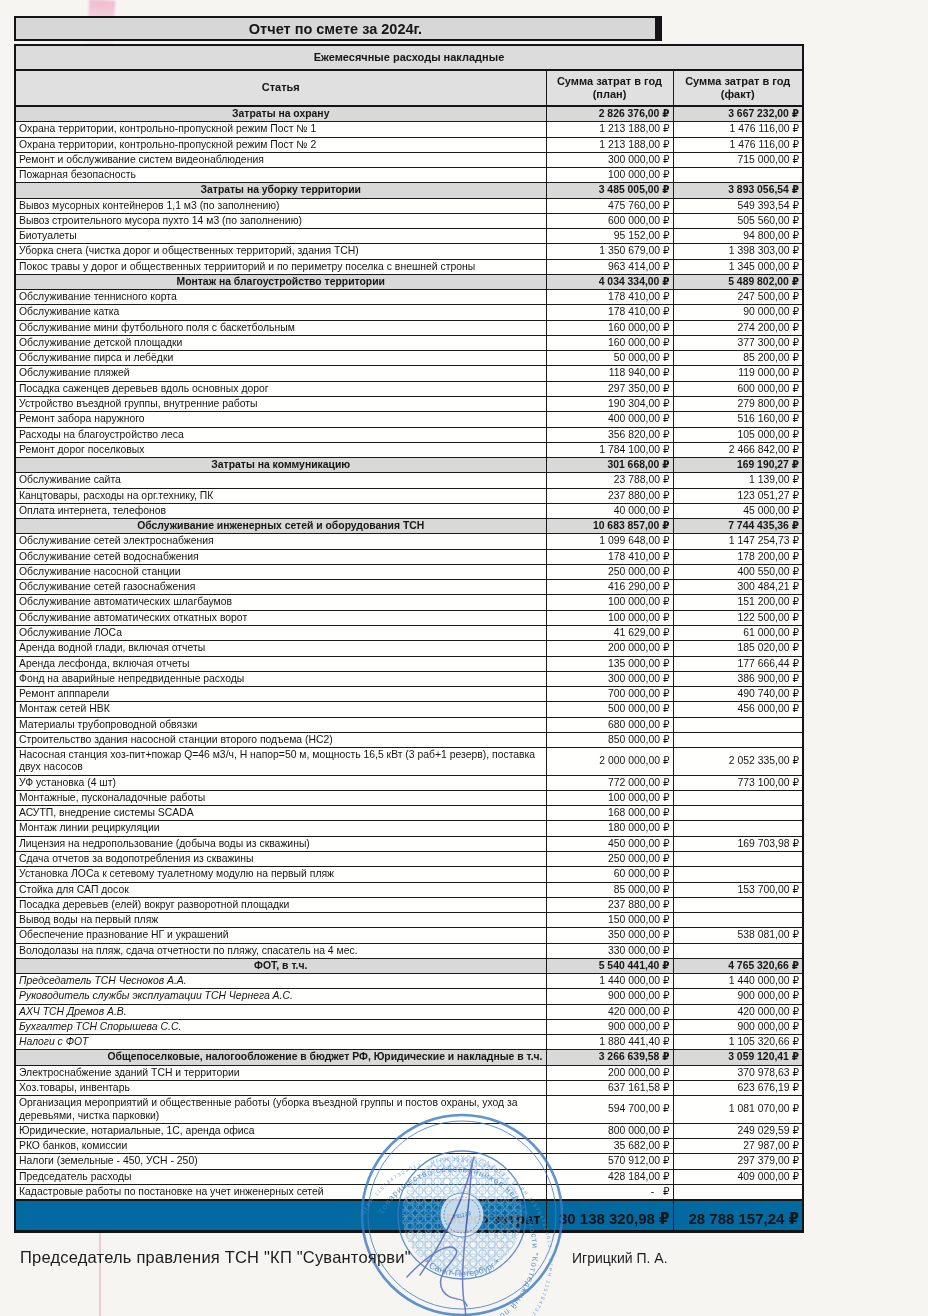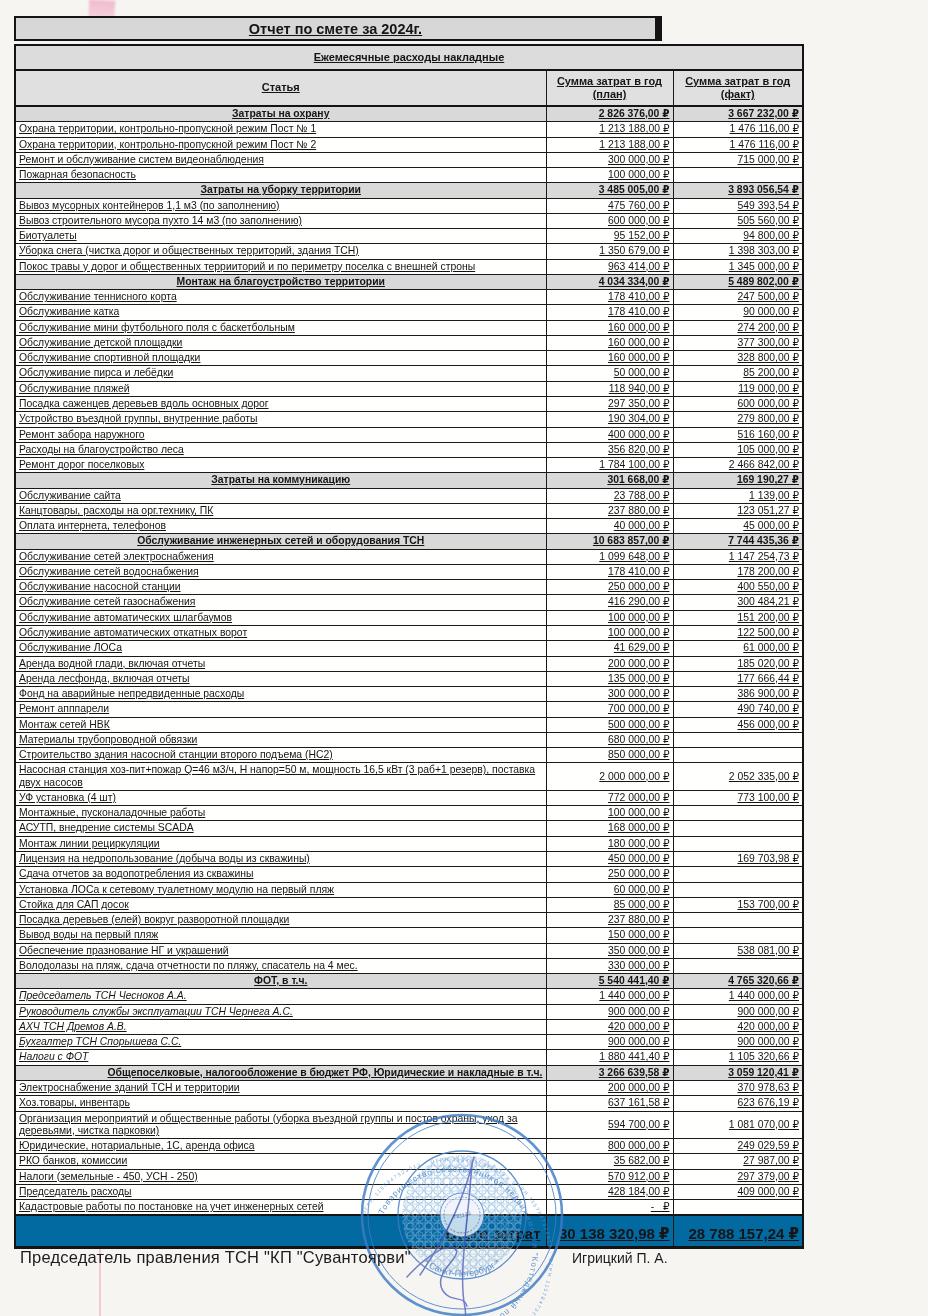--- a/index.html
+++ b/index.html
@@ -2,21 +2,21 @@
 <html><head>
 <meta charset="utf-8">
 <style>
   html,body{margin:0;padding:0;}
   body{
     width:928px;height:1316px;position:relative;overflow:hidden;
     background:#f6f5f2;
     font-family:"Liberation Sans","DejaVu Sans",sans-serif;
     color:#151515;
   }
-  .sheet{position:absolute;left:14px;top:16px;width:648px;text-decoration:underline;}
+  .sheet{position:absolute;left:14px;top:16px;width:648px;}
   
   .title-box{
     border:2.5px solid #141414;border-right:7px solid #141414;
     background:#d7d7d7;text-align:center;
     font-size:14.5px;font-weight:bold;padding:3px 0 2px 0;
     margin-bottom:3px;
   }
   
   table.report{border-collapse:collapse;table-layout:fixed;width:788px;
     border:2.5px solid #141414;}
@@ -160,25 +160,20 @@
         </tr>
         <tr>
           <td class="c-label">Обслуживание мини футбольного поля с баскетбольным</td>
           <td class="c-val c-plan">160 000,00 ₽</td>
           <td class="c-val c-fact">274 200,00 ₽</td>
         </tr>
         <tr>
           <td class="c-label">Обслуживание детской площадки</td>
           <td class="c-val c-plan">160 000,00 ₽</td>
           <td class="c-val c-fact">377 300,00 ₽</td>
-        </tr>
-        <tr>
-          <td class="c-label">Обслуживание спортивной площадки</td>
-          <td class="c-val c-plan">160 000,00 ₽</td>
-          <td class="c-val c-fact">328 800,00 ₽</td>
         </tr>
         <tr>
           <td class="c-label">Обслуживание пирса и лебёдки</td>
           <td class="c-val c-plan">50 000,00 ₽</td>
           <td class="c-val c-fact">85 200,00 ₽</td>
         </tr>
         <tr>
           <td class="c-label">Обслуживание пляжей</td>
           <td class="c-val c-plan">118 940,00 ₽</td>
           <td class="c-val c-fact">119 000,00 ₽</td>

